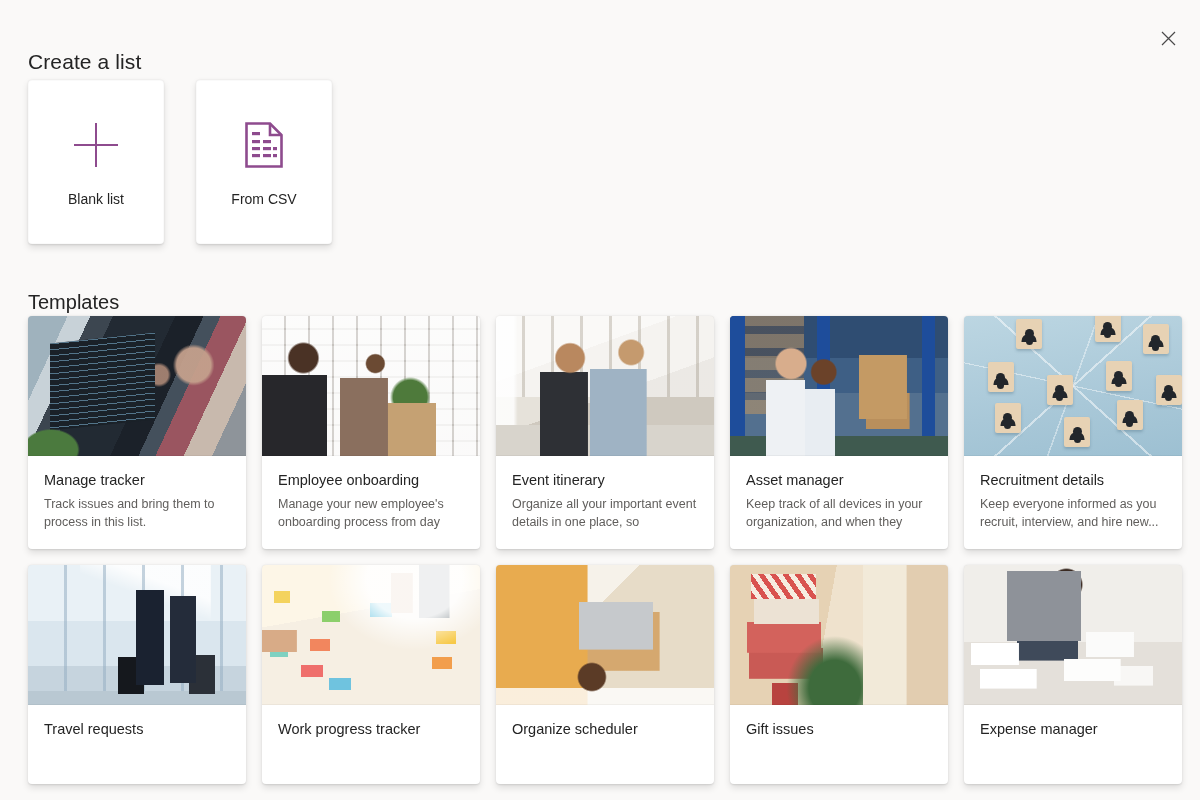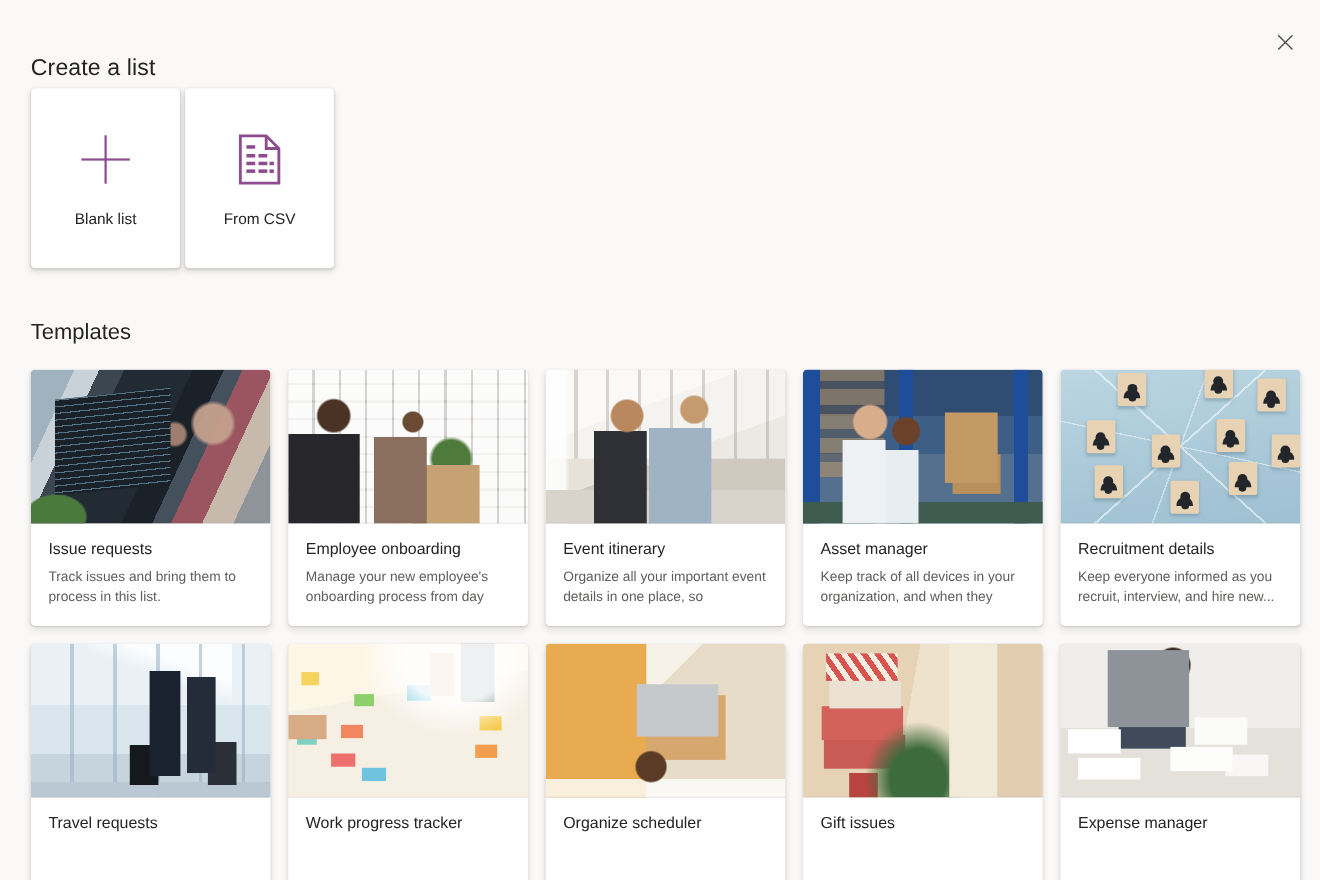--- a/index.html
+++ b/index.html
@@ -44,21 +44,21 @@
     background: transparent;
     border: none;
     cursor: pointer;
     border-radius: 3px;
   }
   .close-button svg { display: block; }
 
   
   .options-row {
     display: flex;
-    gap: 4px;
+    gap: 32px;
     padding: 0 28px;
     margin-top: 4px;
   }
   .option-card {
     width: 136px;
     height: 164px;
     background: #ffffff;
     border-radius: 4px;
     box-shadow: 0 0.6px 1.8px rgba(0,0,0,0.10), 0 3.2px 7.2px rgba(0,0,0,0.11);
     display: flex;
@@ -97,21 +97,20 @@
   .icon-lines span:nth-child(2) { width: 44px; }
   .icon-lines span:nth-child(3) { width: 26px; }
 
   
   .templates-heading {
     font-size: 20px;
     font-weight: 400;
     color: #242424;
     padding: 0 28px;
     margin-top: 44px;
-    margin-bottom: 20px;
     line-height: 28px;
   }
   .templates-grid {
     display: grid;
     grid-template-columns: repeat(5, 218px);
     gap: 16px;
     padding: 0 28px;
   }
   .template-card {
     width: 218px;
@@ -418,21 +417,21 @@
 
 <div class="templates-heading">Templates</div>
 
 <div class="templates-grid">
 
   <div class="template-card">
     <div class="thumb">
         <div class="art art-issue"></div>
       </div>
     <div class="card-body">
-      <div class="card-title">Issue requests</div>
+      <div class="card-title">Manage tracker</div>
       <div class="card-desc">Track issues and bring them to process in this list.</div>
     </div>
   </div>
 
   <div class="template-card">
     <div class="thumb">
         <div class="art art-onboard"></div>
       </div>
     <div class="card-body">
       <div class="card-title">Employee onboarding</div>

